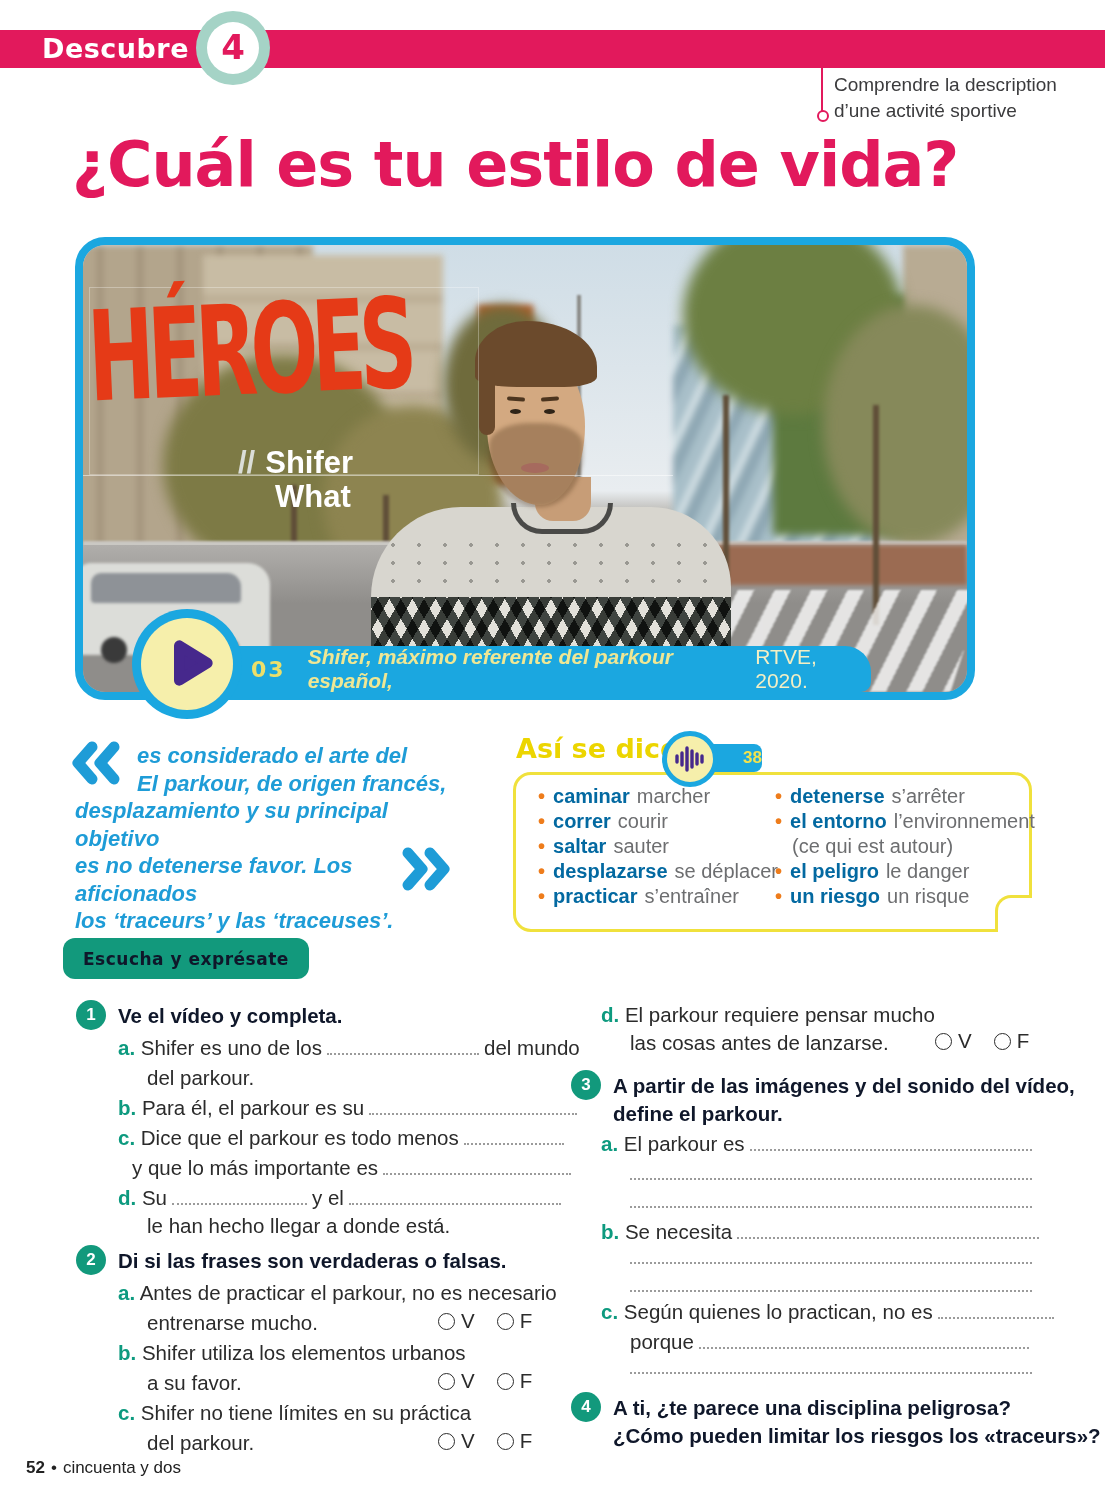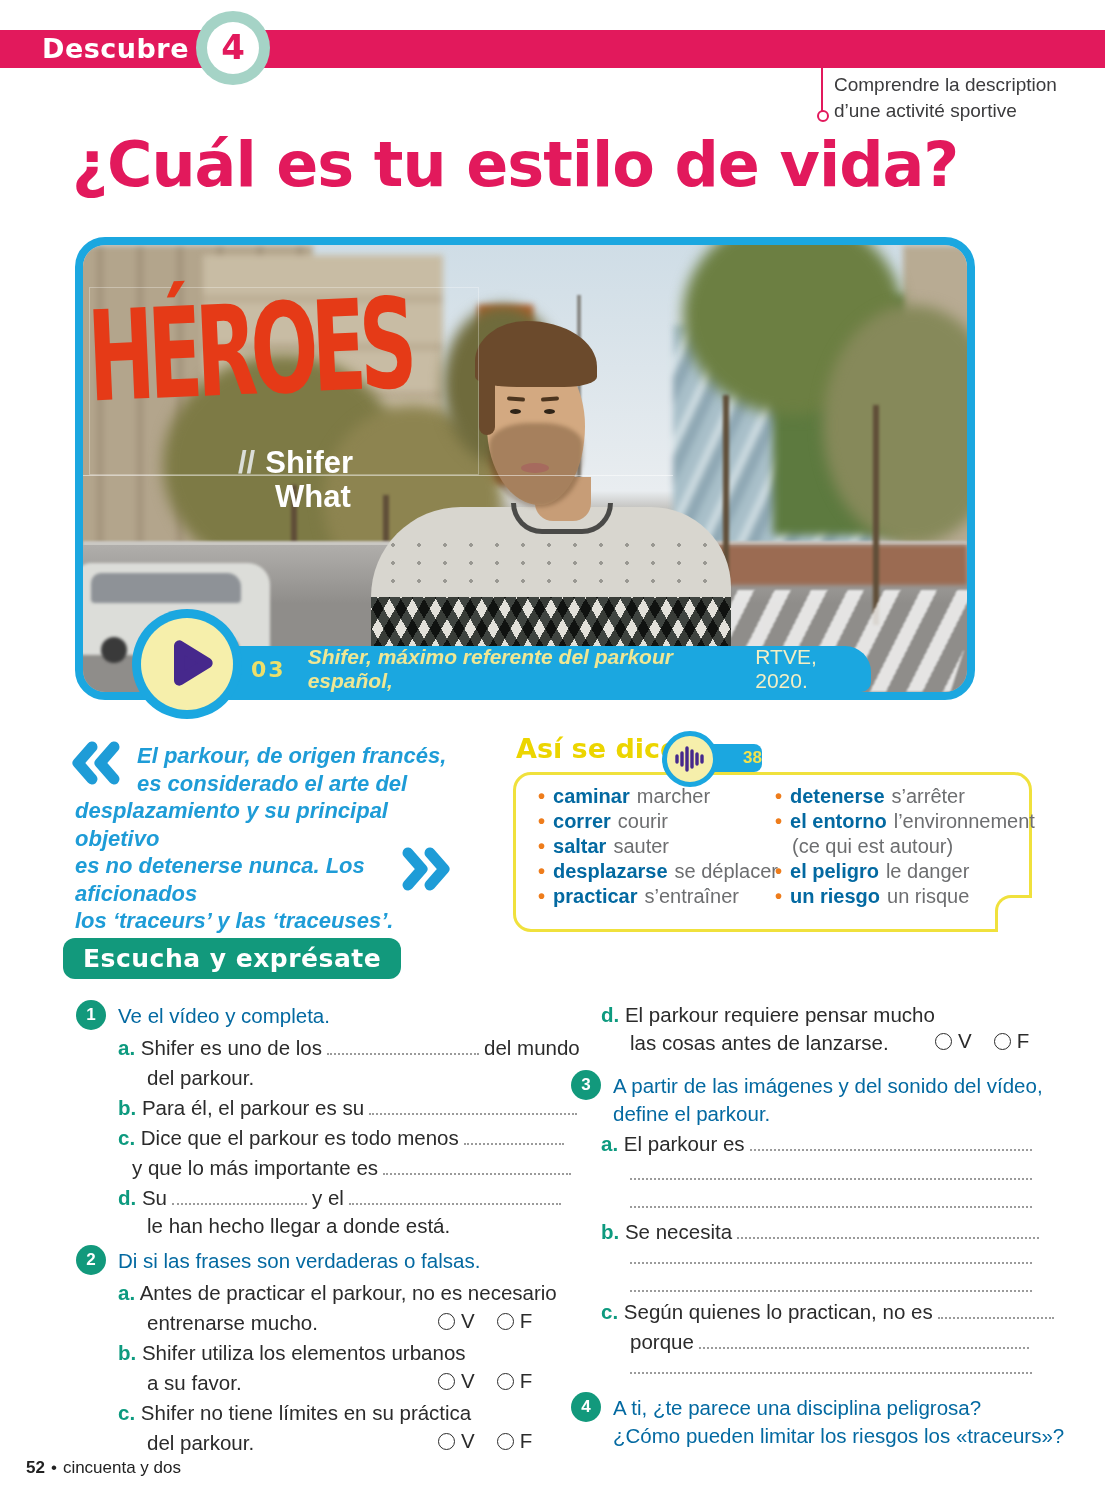--- a/index.html
+++ b/index.html
@@ -129,25 +129,25 @@
   .vocab-item{height:25px;}
   .vocab-item:before{content:"•";color:#ee7c1b;font-weight:bold;margin-right:8px;}
   .vocab-note{height:25px;padding-left:17px;}
   .v-es{color:#0369a1;font-weight:bold;margin-right:7px;}
   .vleft{left:538px;top:784px;}
   .vright{left:775px;top:784px;}
 
   
   .section-banner{left:63px;top:938px;height:41px;background:#12997c;border-radius:12px;
                   display:inline-flex;align-items:center;padding:0 20px;z-index:2;}
-  .section-banner span{font-family:"DejaVu Sans",sans-serif;font-weight:bold;font-size:25px;
-                       color:#ffffff;letter-spacing:.5px;text-align:right;}
+  .section-banner span{font-family:"DejaVu Sans",sans-serif;font-weight:bold;font-size:17px;
+                       color:#0f172a;letter-spacing:.5px;text-align:right;}
   .exnum{width:30px;height:30px;border-radius:50%;background:#12997c;color:#fff;text-align:center;
          line-height:30px;font-weight:bold;font-size:17px;}
-  .extitle{font-weight:normal;color:#0369a1;font-size:20.5px;}
+  .extitle{font-weight:bold;color:#0f172a;font-size:20.5px;}
   .exline{font-size:20.5px;color:#2b2b2b;white-space:nowrap;}
   .lt{color:#0d9a7f;font-weight:bold;}
   .bl{display:inline-block;border-bottom:2px dotted #9b9b9b;height:14px;margin:0 5px;vertical-align:baseline;}
   .dotline{border-bottom:2px dotted #9b9b9b;height:0;}
   .vf{display:inline-flex;align-items:center;gap:6px;font-size:20.5px;color:#2b2b2b;}
   .vf-c{display:inline-block;width:17px;height:17px;border:1.6px solid #2b2b2b;border-radius:50%;box-sizing:border-box;}
   .vf-gap{width:10px;display:inline-block;}
 
   .footer{left:26px;top:1458px;font-size:17px;color:#222;}
   .footer b{font-weight:bold;}
@@ -244,24 +244,24 @@
 
   <div class="abs q-open">
     <svg width="52" height="46" viewBox="0 0 52 46">
         <g stroke="#1e9cd7" stroke-width="11" fill="none" stroke-linecap="round" stroke-linejoin="round">
           <path d="M22 7 L8 23 L22 39"></path>
           <path d="M44 7 L30 23 L44 39"></path>
         </g>
       </svg>
   </div>
   <div class="abs quote-text">
+    <div class="q-ind">es considerado el arte del</div>
     <div class="q-ind">El parkour, de origen francés,</div>
-    <div class="q-ind">es considerado el arte del</div>
     <div>desplazamiento y su principal objetivo</div>
-    <div>es no detenerse nunca. Los aficionados</div>
+    <div>es no detenerse favor. Los aficionados</div>
     <div>los ‘traceurs’ y las ‘traceuses’.</div>
   </div>
   <div class="abs q-close">
     <svg width="52" height="46" viewBox="0 0 52 46">
         <g stroke="#1e9cd7" stroke-width="11" fill="none" stroke-linecap="round" stroke-linejoin="round">
           <path d="M8 7 L22 23 L8 39"></path>
           <path d="M30 7 L44 23 L30 39"></path>
         </g>
       </svg>
   </div>

